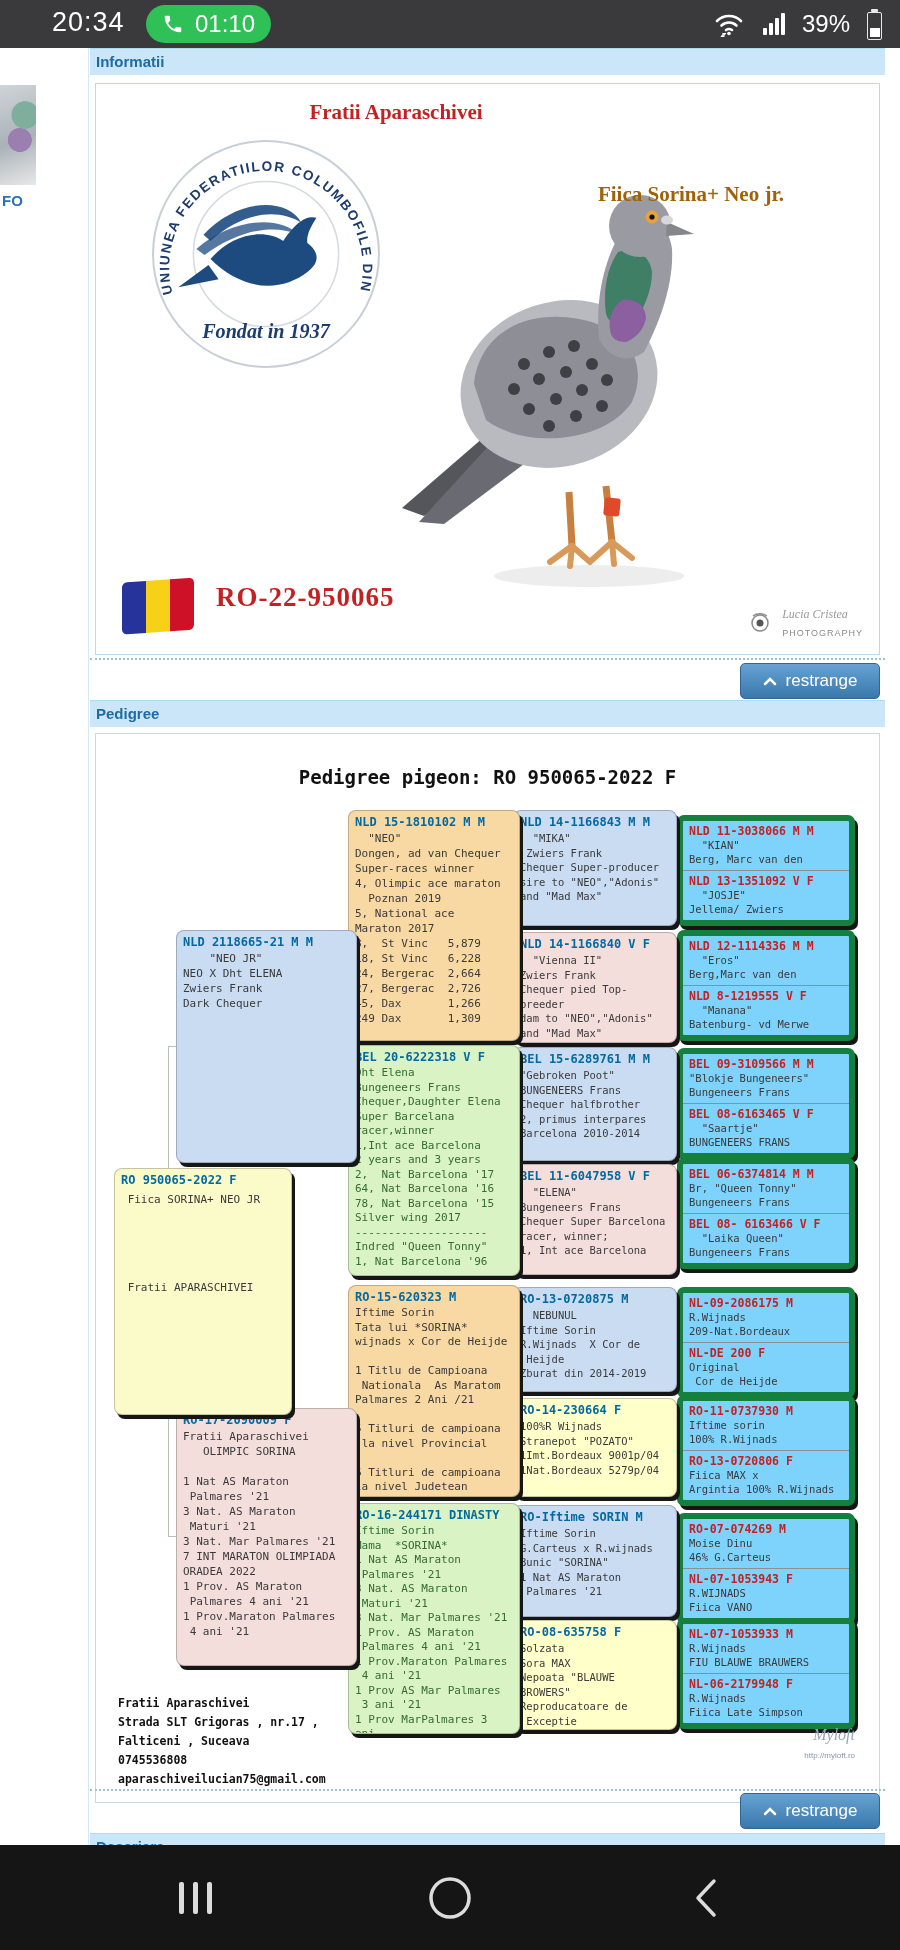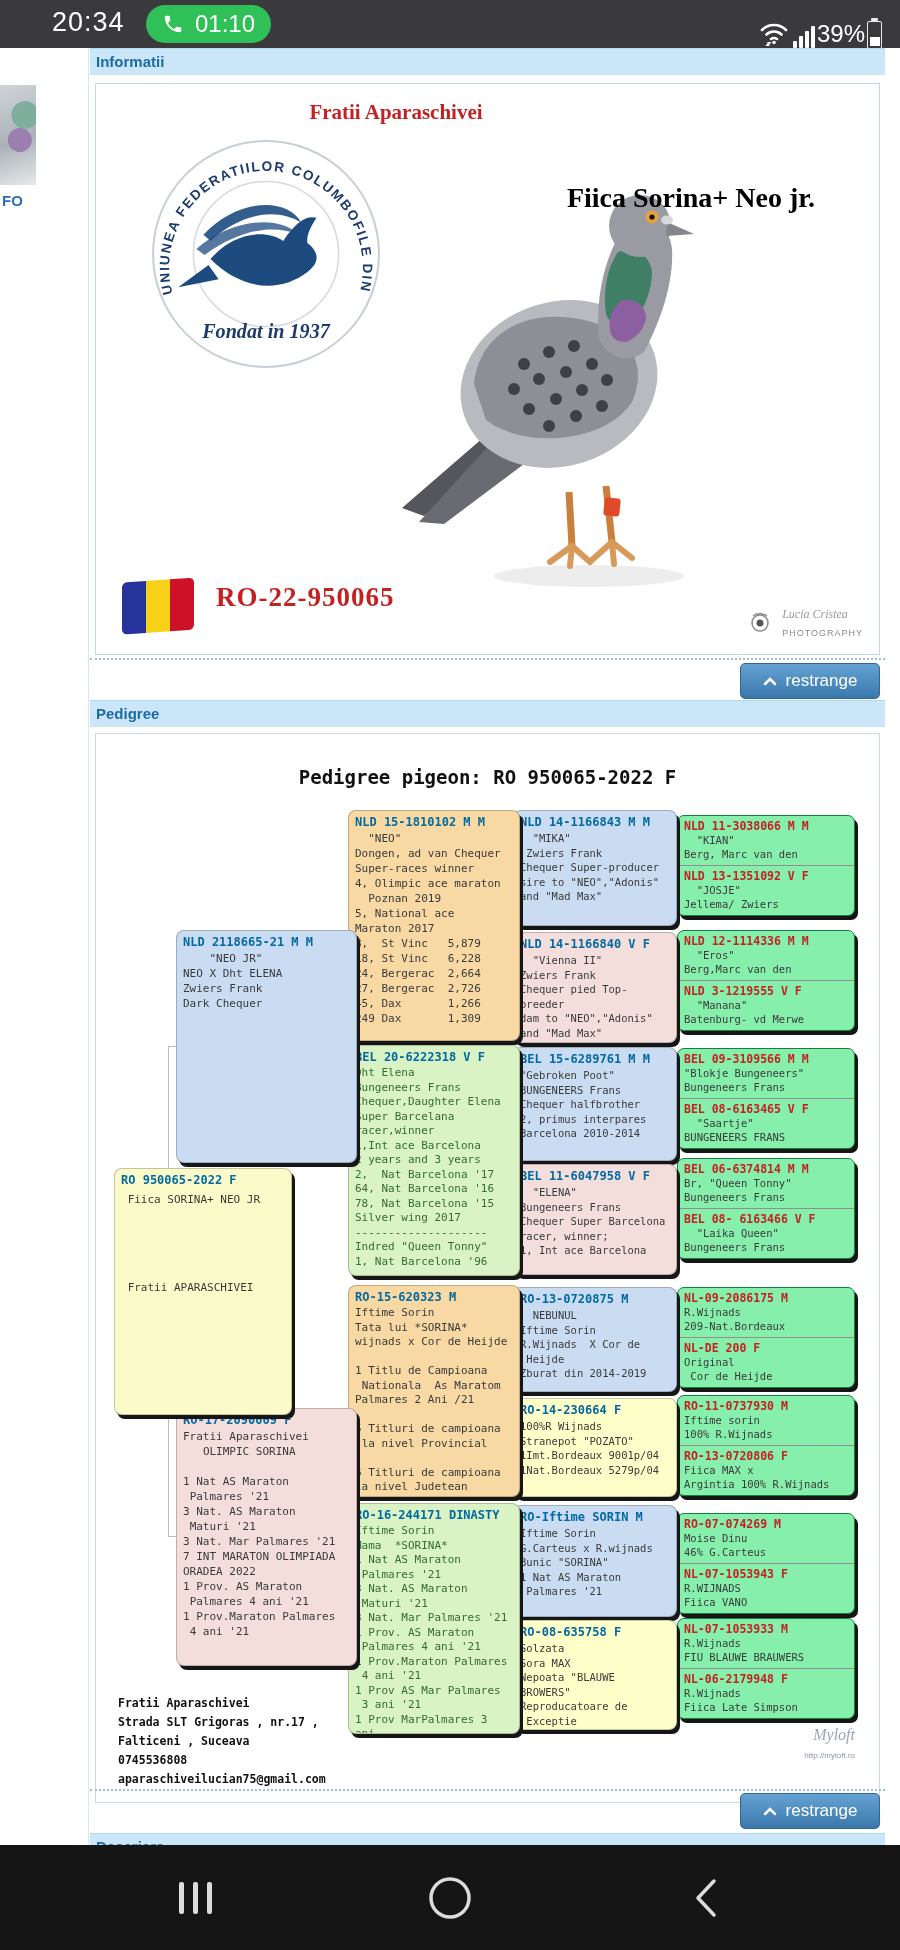--- a/index.html
+++ b/index.html
@@ -6,21 +6,21 @@
   #screen{position:relative;width:900px;height:1950px;background:#fff;overflow:hidden;
           font-family:"Liberation Sans",sans-serif;}
 
   
   #statusbar{position:absolute;left:0;top:0;width:900px;height:48px;background:#3a3a3c;color:#fff;}
   #sb-time{position:absolute;left:52px;top:7px;font-size:27px;font-weight:400;letter-spacing:1px;}
   #call-pill{position:absolute;left:146px;top:5px;height:38px;border-radius:19px;background:#2fc157;
              display:flex;align-items:center;padding:0 16px;gap:11px;}
   #call-pill svg{display:block;}
   #call-dur{font-size:24px;color:#fff;}
-  #sb-right{position:absolute;right:18px;top:0;height:48px;display:flex;align-items:flex-end;gap:2px;}
+  #sb-right{position:absolute;right:18px;top:0;height:48px;display:flex;align-items:center;gap:17px;}
   #sb-pct{font-size:24px;}
   .sigbars{display:flex;align-items:flex-end;gap:2px;height:22px;}
   .sigbars i{display:block;width:4px;background:#fff;border-radius:1px;}
   #battery{position:relative;width:15px;height:30px;}
   #battery .cap{position:absolute;left:4px;top:0;width:7px;height:3px;background:#e8e8e8;border-radius:1px;}
   #battery .bodyb{position:absolute;left:0;top:3px;width:13px;height:26px;border:1.5px solid #e8e8e8;border-radius:2px;}
   #battery .fill{position:absolute;left:2.5px;bottom:2.5px;width:10px;height:9px;background:#fff;}
 
   
   #left-thumb{position:absolute;left:0;top:85px;width:36px;height:100px;
@@ -35,21 +35,21 @@
   .sechead{position:absolute;left:90px;width:795px;height:27px;background:#cbe6f8;
            border-top:1px solid #ade;color:#1c6ba5;font-weight:bold;font-size:15px;
            line-height:26px;padding-left:6px;box-sizing:border-box;}
 
   
   #card{position:absolute;left:95px;top:83px;width:785px;height:572px;background:#fff;
         border:1px solid #bcd9ec;box-sizing:border-box;}
   #breeder{position:absolute;left:140px;top:16px;width:320px;text-align:center;
            font-family:"Liberation Serif",serif;font-weight:bold;font-size:21px;color:#c32222;}
   #pigeon-name{position:absolute;left:420px;top:98px;width:350px;text-align:center;
-           font-family:"Liberation Serif",serif;font-weight:bold;font-size:28px;color:#000000;}
+           font-family:"Liberation Serif",serif;font-weight:bold;font-size:21px;color:#a16207;}
   #ringno{position:absolute;left:120px;top:498px;font-family:"Liberation Serif",serif;
           font-weight:bold;font-size:27px;color:#c32222;letter-spacing:1px;}
   #flag{position:absolute;left:26px;top:496px;width:74px;height:52px;transform:skewY(-4deg);}
   #flag .s{position:absolute;top:0;height:100%;width:24px;}
   #flag .s1{left:0;background:#26339b;border-radius:5px 0 0 5px;}
   #flag .s2{left:24px;background:#f7d117;}
   #flag .s3{left:48px;background:#ce1126;border-radius:0 5px 5px 0;}
   #photocredit{position:absolute;right:16px;bottom:14px;display:flex;align-items:center;gap:9px;color:#8a8a8a;}
   #photocredit .t{font-size:9px;letter-spacing:1px;}
   #photocredit .sig{font-family:"Liberation Serif",serif;font-style:italic;font-size:12px;color:#9a9a9a;}
@@ -71,21 +71,21 @@
   .pbox .lbl{color:#0369a1;font-weight:bold;font-size:12px;white-space:pre;margin-bottom:2px;}
   .pbox .bod{font-size:11px;line-height:15px;white-space:pre-wrap;color:#3a3a3a;}
   .c-blue{background:#c9dcf2;}
   .c-pink{background:#f3dedc;}
   .c-orange{background:#f8d9a4;}
   .c-green{background:#d9f3c4;}
   .c-green .bod{color:#356b35;}
   .c-yellow{background:#ffffc9;}
   .c-subject{background:#fbfbc9;}
   .small3 .bod{font-size:10.5px;line-height:14.5px;}
-  .wgroup{position:absolute;background:#86efac;border-radius:7px;border:1px solid #15803d;
+  .wgroup{position:absolute;background:#7dd3fc;border-radius:7px;border:6px solid #15803d;
           box-shadow:3px 4px 0 #161616;box-sizing:border-box;overflow:hidden;
           font-family:"DejaVu Sans Mono",monospace;}
   .wcell{padding:3px 6px 4px;}
   .wcell + .wcell{border-top:1px solid #8f8f8f;}
   .wcell .lbl{color:#c32222;font-weight:bold;font-size:11.5px;white-space:pre;}
   .wcell .bod{font-size:10.5px;line-height:14px;white-space:pre-wrap;color:#3a3a3a;}
   .conn{position:absolute;background:#b7c2b7;}
   #contact{position:absolute;left:22px;top:960px;font-family:"DejaVu Sans Mono",monospace;
            font-weight:bold;font-size:11.5px;line-height:19px;white-space:pre;color:#111;}
   #myloft{position:absolute;right:24px;top:992px;text-align:right;color:#8a93a8;}
@@ -436,21 +436,21 @@
 Jellema/ Zwiers</div>
       </div>
     </div>
     <div class="wgroup" style="left:581px;top:196px;width:178px;">
       <div class="wcell">
         <div class="lbl">NLD 12-1114336 M M</div>
           <div class="bod">  "Eros"
 Berg,Marc van den</div>
       </div>
       <div class="wcell">
-        <div class="lbl">NLD 3-1219555 V F</div>
+        <div class="lbl">NLD 8-1219555 V F</div>
           <div class="bod">  "Manana"
 Batenburg- vd Merwe</div>
       </div>
     </div>
     <div class="wgroup" style="left:581px;top:314px;width:178px;">
       <div class="wcell">
         <div class="lbl">BEL 09-3109566 M M</div>
           <div class="bod">"Blokje Bungeneers"
 Bungeneers Frans</div>
       </div>

